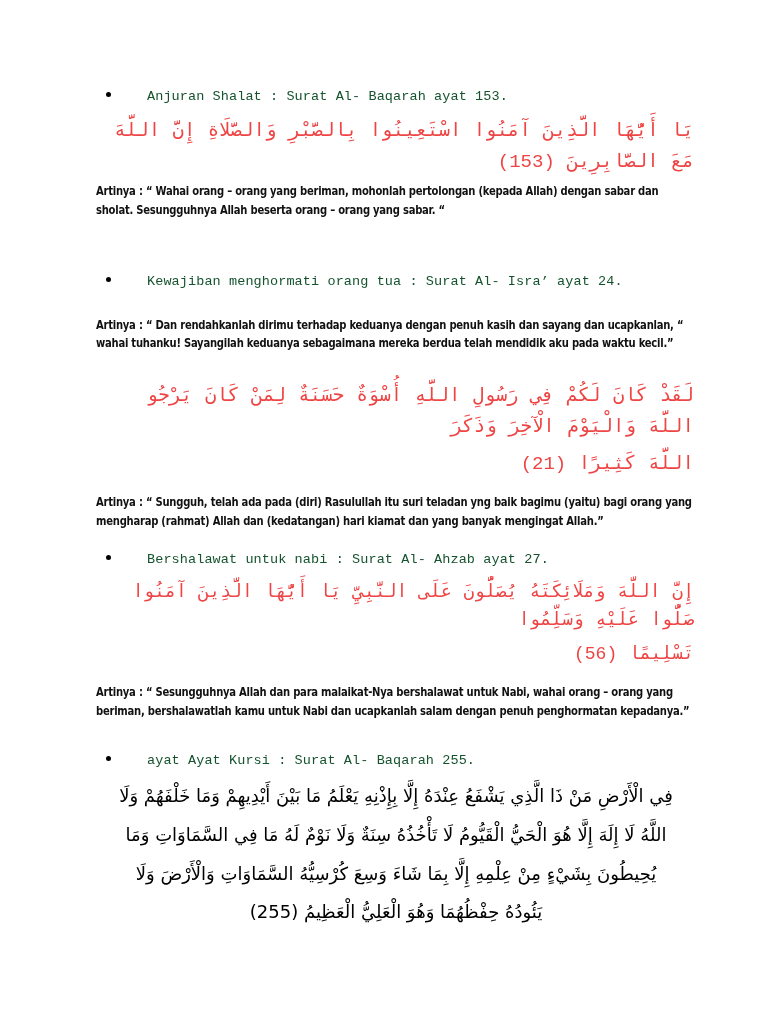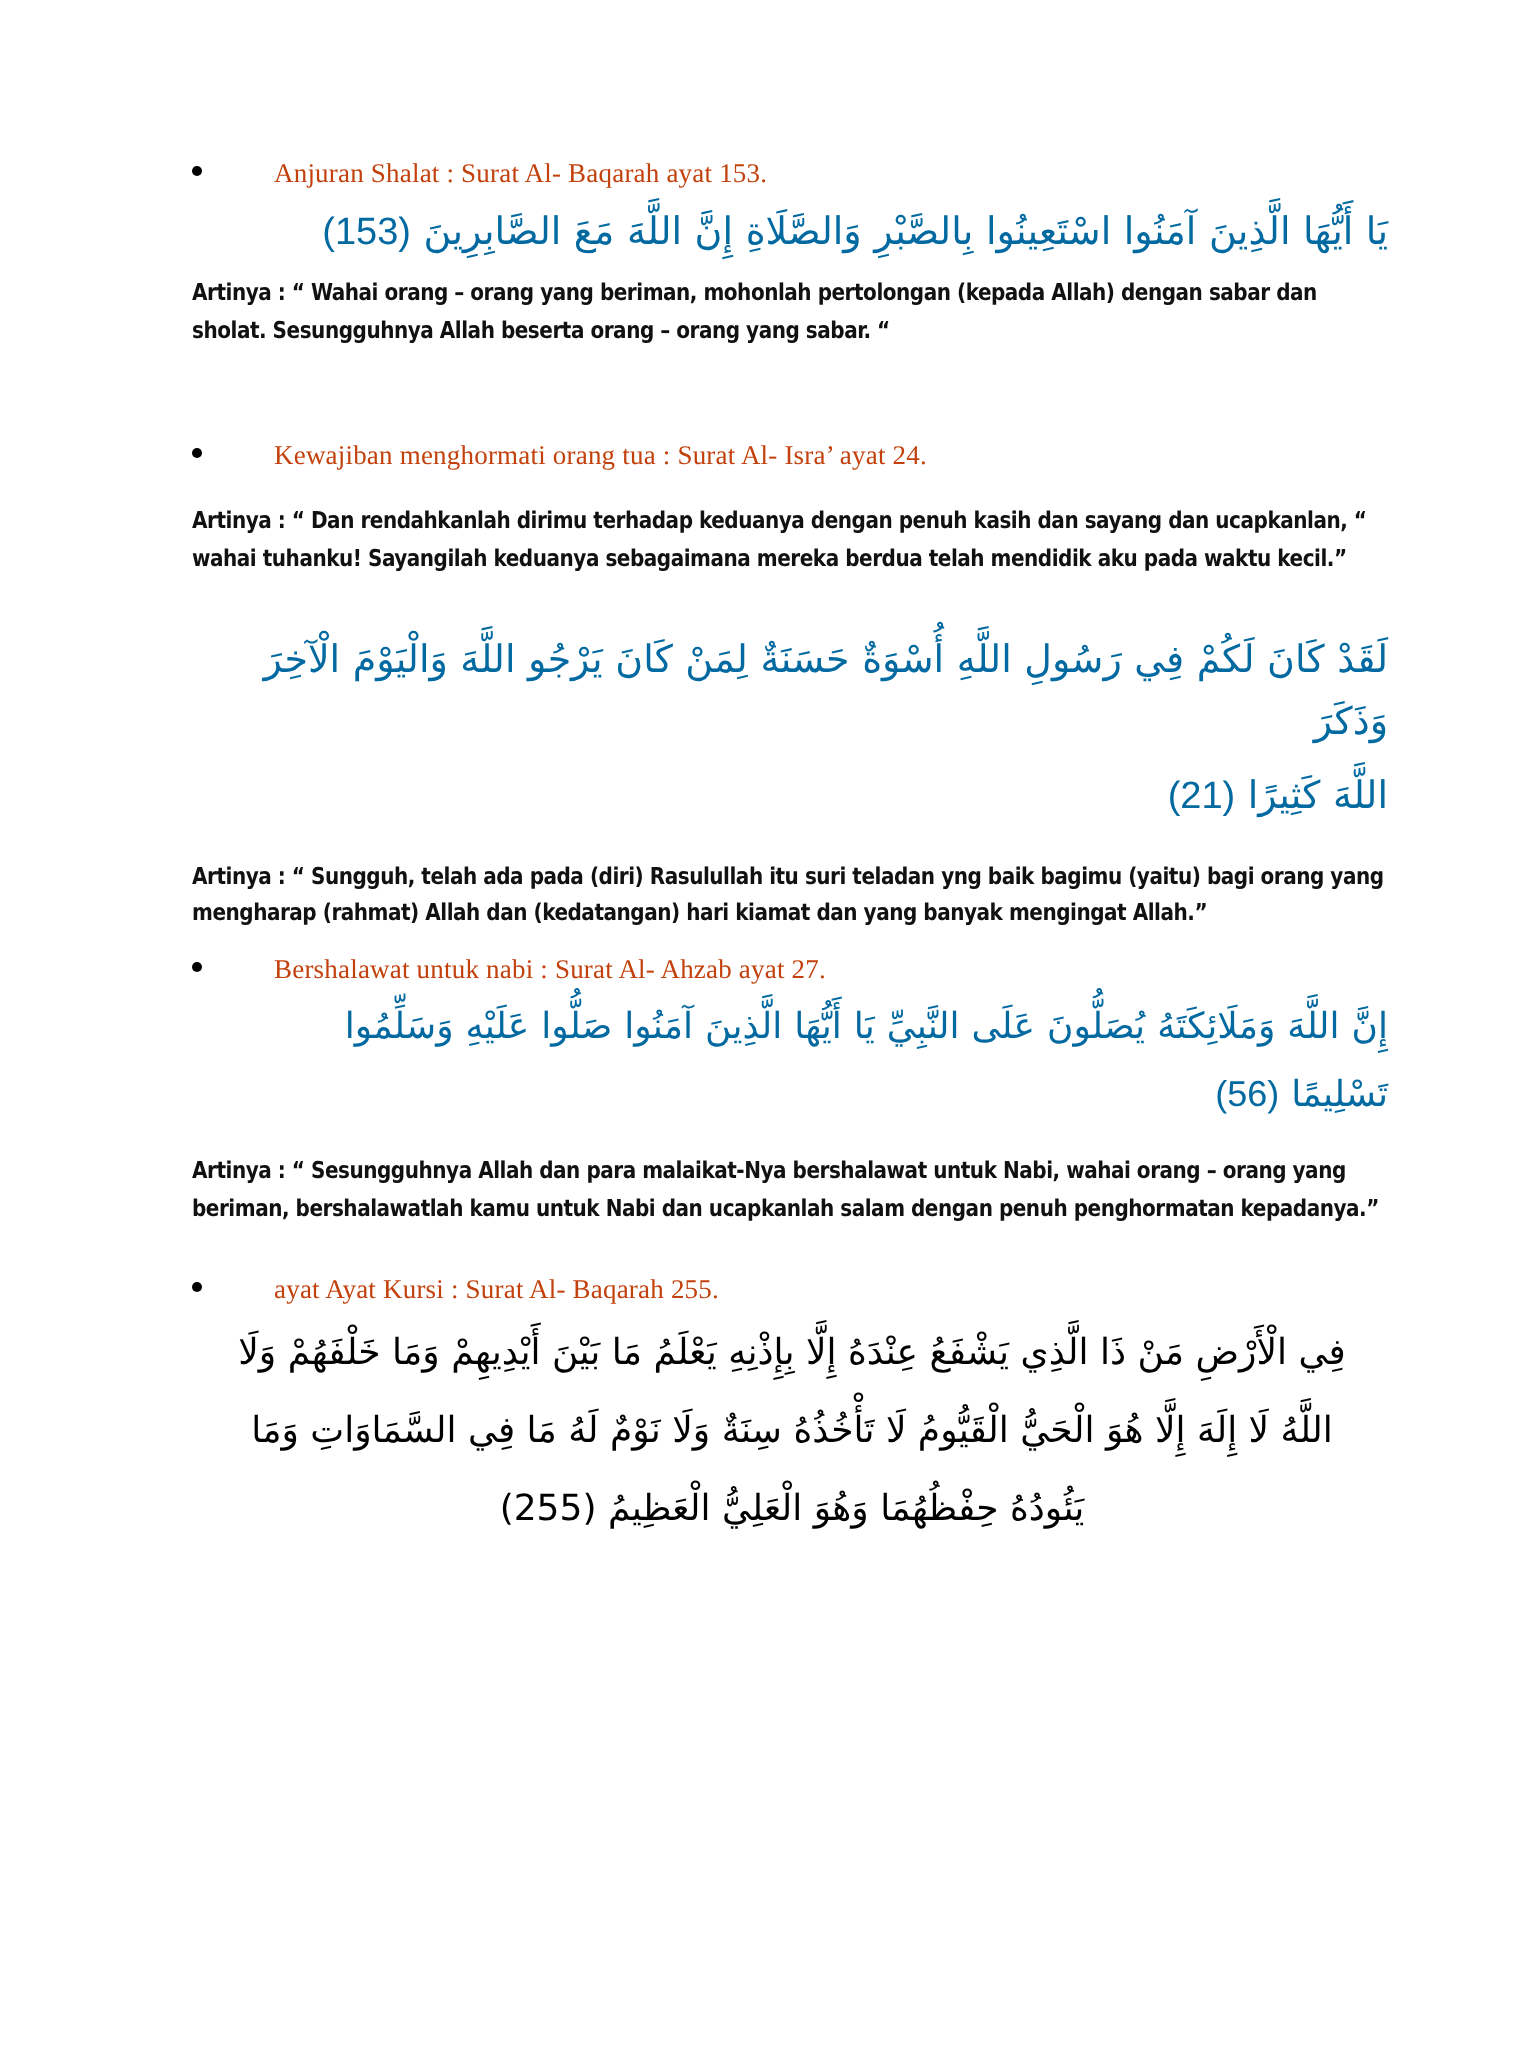--- a/index.html
+++ b/index.html
@@ -22,47 +22,47 @@
     box-sizing: border-box;
     padding: 78px 72px 40px 96px;
   }
   .section {
     margin-bottom: 0;
   }
   
   .heading-row {
     display: flex;
     align-items: baseline;
-    font-family: Liberation Serif, serif;
+    font-family: Liberation Mono, monospace;
     font-size: 13.5px;
     line-height: 1.35;
-    color: #c2410c;
-    margin: 0;
+    color: #14532d;
+    margin: 10px;
   }
   .bullet-dot {
     flex: 0 0 auto;
     width: 5px;
     height: 5px;
     border-radius: 50%;
     background: #000000;
     margin-right: 36px;
     position: relative;
     top: -3px;
   }
   .heading-text {
     flex: 1 1 auto;
     letter-spacing: 0.1px;
   }
   
   .arabic {
     direction: rtl;
-    font-family: Liberation Sans, sans-serif;
+    font-family: Liberation Mono, monospace;
     font-size: 19px;
     line-height: 1.62;
-    color: #0369a1;
+    color: #ef4444;
     margin: 6px 0 0 0;
     padding: 0 2px 0 0;
     word-spacing: 1px;
   }
   .arabic.tight {
     font-size: 18px;
     line-height: 1.55;
   }
   .arabic-kursi {
     direction: rtl;
@@ -140,16 +140,17 @@
 
   <div class="gap-md"></div>
 
   <div class="section">
     <div class="heading-row">
       <span class="bullet-dot"></span>
       <span class="heading-text">ayat Ayat Kursi : Surat Al- Baqarah 255.</span>
     </div>
     <div class="arabic-kursi">فِي الْأَرْضِ مَنْ ذَا الَّذِي يَشْفَعُ عِنْدَهُ إِلَّا بِإِذْنِهِ يَعْلَمُ مَا بَيْنَ أَيْدِيهِمْ وَمَا خَلْفَهُمْ وَلَا</div>
     <div class="arabic-kursi">اللَّهُ لَا إِلَهَ إِلَّا هُوَ الْحَيُّ الْقَيُّومُ لَا تَأْخُذُهُ سِنَةٌ وَلَا نَوْمٌ لَهُ مَا فِي السَّمَاوَاتِ وَمَا</div>
+    <div class="arabic-kursi">يُحِيطُونَ بِشَيْءٍ مِنْ عِلْمِهِ إِلَّا بِمَا شَاءَ وَسِعَ كُرْسِيُّهُ السَّمَاوَاتِ وَالْأَرْضَ وَلَا</div>
     <div class="arabic-kursi">يَئُودُهُ حِفْظُهُمَا وَهُوَ الْعَلِيُّ الْعَظِيمُ (255)</div>
   </div>
 
 </div>
 
 </body></html>

